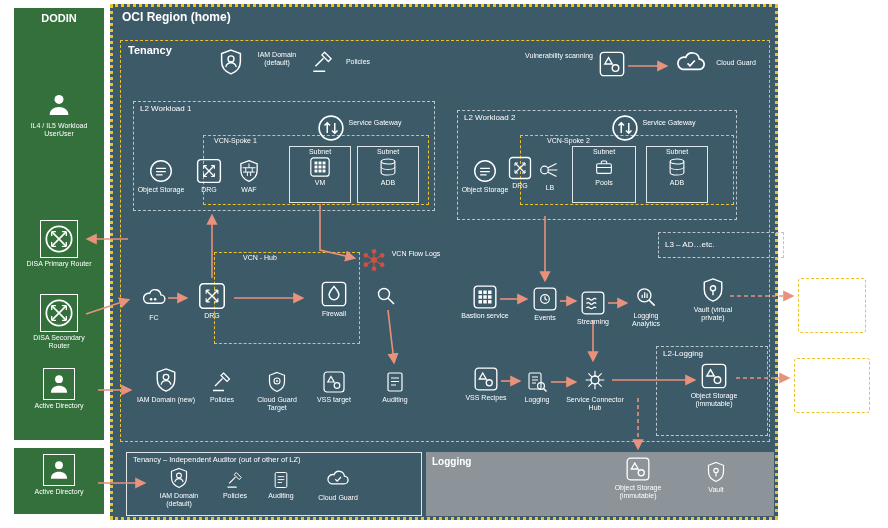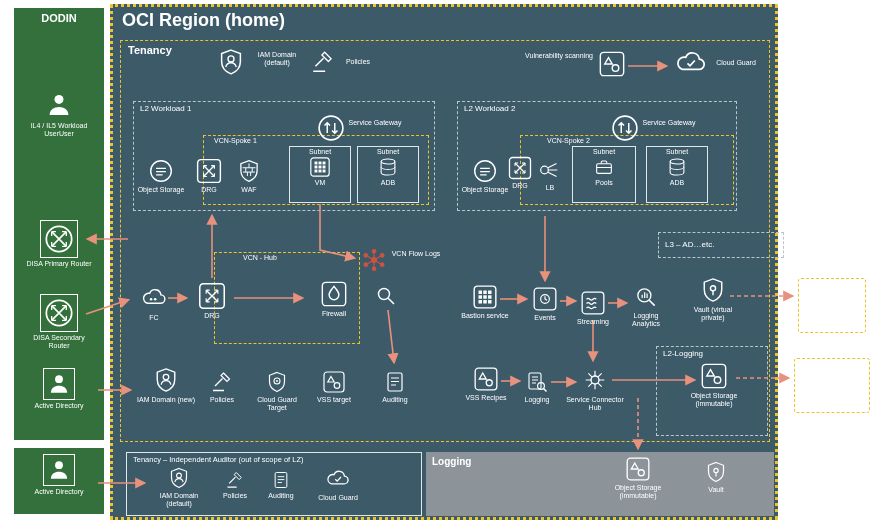--- a/index.html
+++ b/index.html
@@ -3,21 +3,21 @@
 <meta charset="utf-8">
 <style>
   *{margin:0;padding:0;box-sizing:border-box}
   body{background:#fff;font-family:"Liberation Sans",sans-serif}
   .canvas{position:relative;width:888px;height:528px;background:#fff;overflow:hidden;color:#fff}
   .panel{position:absolute}
   .green{background:#33703c}
   .teal{background:#3d5a69}
   .gold-dot{border:3px dotted #edc32a}
   .panel-title{display:block;text-align:center;font-weight:bold;font-size:11px;padding-top:4px;color:#fff}
-  .region-title{position:absolute;font-weight:bold;font-size:18px;color:#fff;white-space:nowrap}
+  .region-title{position:absolute;font-weight:bold;font-size:12px;color:#fff;white-space:nowrap}
   .box{position:absolute}
   .box-title{position:absolute;top:2px;left:6px;font-size:8px;color:#fff;white-space:nowrap}
   .dash-w{border:1px dashed #b9c6cc}
   .dash-g{border:1px dashed #edc32a}
   .dash-g2{border:1.5px dashed #edc32a}
   .solid-w{border:1px solid #dfe7ea}
   .gray{background:#8d9499}
   .node{position:absolute;display:flex;flex-direction:column;align-items:center;gap:2px;text-align:center;font-size:7px;line-height:1.18;color:#fff}
   .flabel{position:absolute;font-size:7px;line-height:1.18;color:#fff;text-align:center}
   .ficon{position:absolute}
@@ -190,40 +190,40 @@
   <span class="region-title" style="left:128px;top:44px;font-size:11px">Tenancy</span>
 
 
   <div class="box dash-w" style="left:133px;top:101px;width:302px;height:110px">
     <span class="box-title">L2 Workload 1</span>
   </div>
   <div class="box dash-g" style="left:203px;top:135px;width:226px;height:70px">
     <span class="box-title" style="left:10px;top:1px;font-size:7px">VCN-Spoke 1</span>
   </div>
 
-  <div class="box dash-w" style="left:457px;top:101px;width:280px;height:110px">
+  <div class="box dash-w" style="left:457px;top:110px;width:280px;height:110px">
     <span class="box-title">L2 Workload 2</span>
   </div>
   <div class="box dash-g" style="left:520px;top:135px;width:214px;height:70px">
     <span class="box-title" style="left:26px;top:1px;font-size:7px">VCN-Spoke 2</span>
   </div>
 
   <div class="box dash-g" style="left:214px;top:252px;width:146px;height:92px">
     <span class="box-title" style="left:28px;top:1px;font-size:7px">VCN - Hub</span>
   </div>
 
   <div class="box dash-w" style="left:658px;top:232px;width:126px;height:26px">
     <span class="box-title" style="top:7px">L3 – AD…etc.</span>
   </div>
   <div class="box dash-w" style="left:656px;top:346px;width:112px;height:90px">
     <span class="box-title">L2-Logging</span>
   </div>
 
   <div class="box solid-w teal" style="left:126px;top:452px;width:296px;height:64px">
-    <span class="box-title" style="font-size:7.5px">Tenancy – Independent Auditor (out of scope of LZ)</span>
+    <span class="box-title" style="font-size:7.5px">Tenancy – Independent Auditor (out of other of LZ)</span>
   </div>
   <div class="box gray" style="left:426px;top:452px;width:348px;height:64px">
     <span class="box-title" style="font-size:10px;font-weight:bold;top:4px">Logging</span>
   </div>
 
   <svg class="overlay" width="888" height="528">
     <defs>
       <marker id="arr" markerWidth="7" markerHeight="7" refX="5.5" refY="3.5" orient="auto">
         <path d="M0 0L7 3.5L0 7z" fill="#e8917c"></path>
       </marker>

